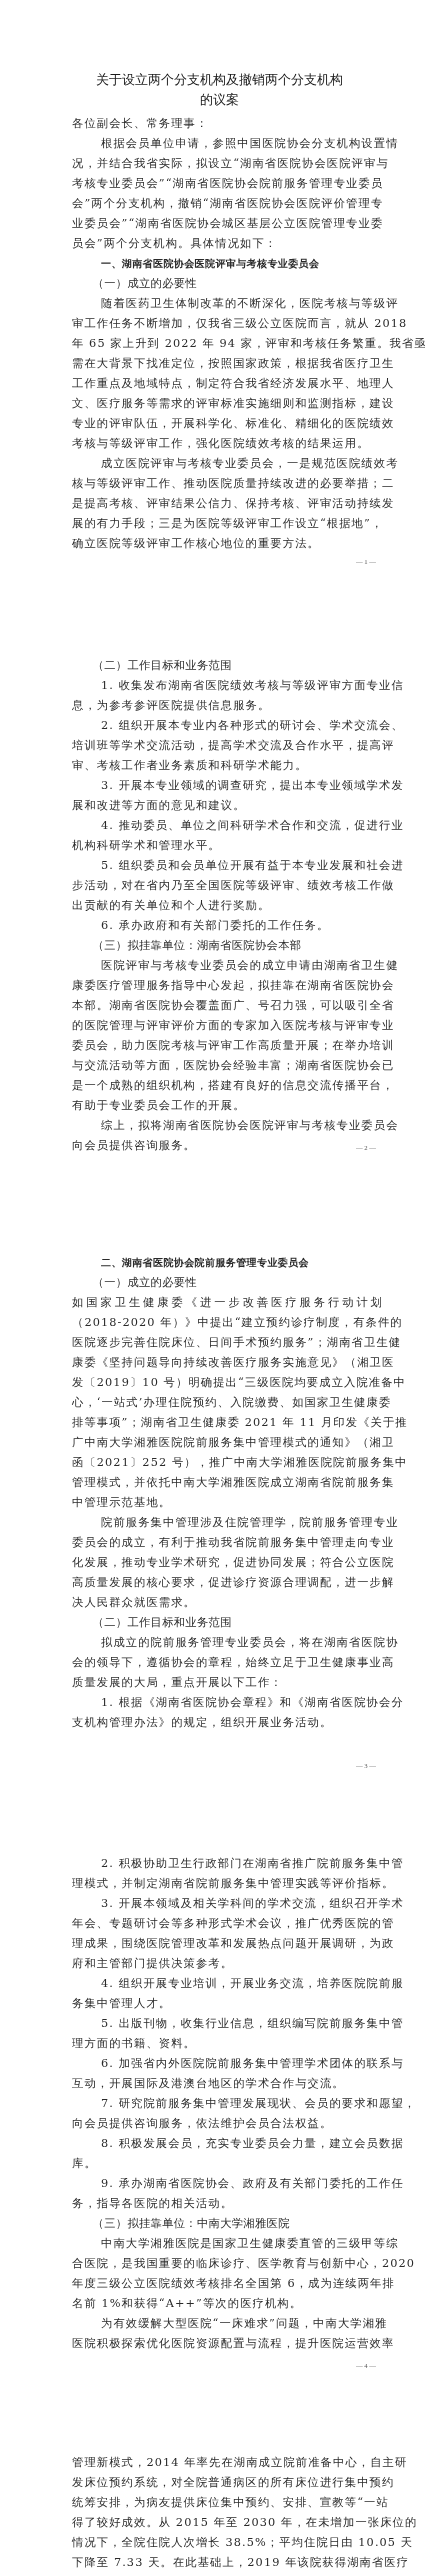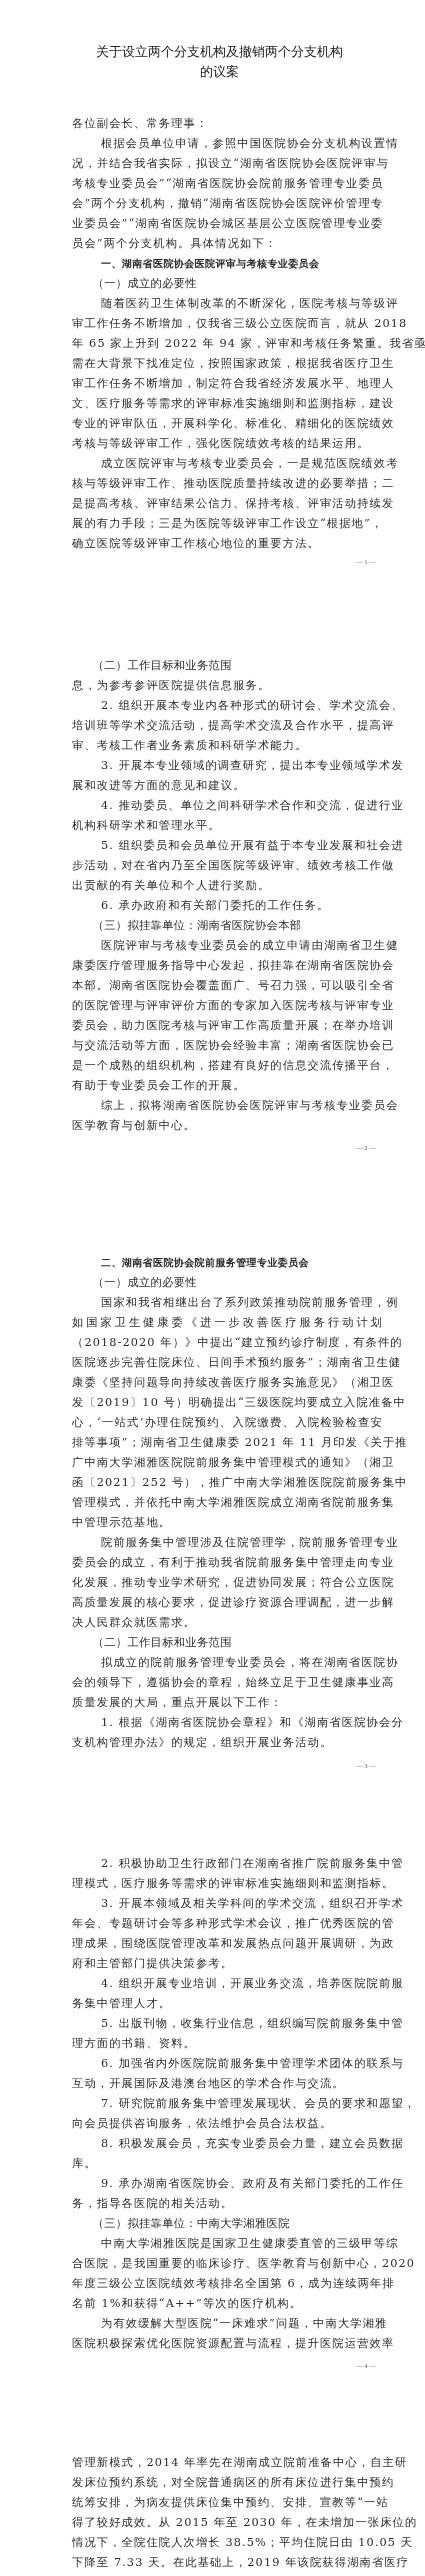--- a/index.html
+++ b/index.html
@@ -15,21 +15,21 @@
         letter-spacing: 0.4px; padding-left: 29px; box-sizing: border-box; text-align-last: left; }
   .title { position: absolute; left: 64px; width: 311px; text-align: center;
            font-family: "DejaVu Sans", "Liberation Sans", sans-serif; font-size: 13px;
            line-height: 20px; color: #1a1a1a; }
   .pageno { position: absolute; right: 50px; font-size: 6.7px; color: #555;
             font-family: "Liberation Serif", "DejaVu Serif", serif; }
 </style>
 </head>
 <body>
 
-<div class="title" style="top:42px;text-align:center;">
+<div class="title" style="top:70px;text-align:center;">
   <div>关于设立两个分支机构及撤销两个分支机构</div>
   <div>的议案</div>
 </div>
 
 <div class="block" style="top:114px;">
   <div class="line last">各位副会长、常务理事：</div>
   <div>
     <div class="line indent">根据会员单位申请，参照中国医院协会分支机构设置情</div>
     <div class="line">况，并结合我省实际，拟设立“湖南省医院协会医院评审与</div>
     <div class="line">考核专业委员会”“湖南省医院协会院前服务管理专业委员</div>
@@ -37,38 +37,39 @@
     <div class="line">业委员会”“湖南省医院协会城区基层公立医院管理专业委</div>
     <div class="line last">员会”两个分支机构。具体情况如下：</div>
   </div>
   <div class="line h1">一、湖南省医院协会医院评审与考核专业委员会</div>
   <div class="line sub">（一）成立的必要性</div>
   <div>
     <div class="line indent">随着医药卫生体制改革的不断深化，医院考核与等级评</div>
     <div class="line">审工作任务不断增加，仅我省三级公立医院而言，就从 2018</div>
     <div class="line">年 65 家上升到 2022 年 94 家，评审和考核任务繁重。我省亟</div>
     <div class="line">需在大背景下找准定位，按照国家政策，根据我省医疗卫生</div>
-    <div class="line">审工作任务不断增加，制定符合我省经济发展水平、地理人</div>
+    <div class="line">工作重点及地域特点，制定符合我省经济发展水平、地理人</div>
     <div class="line">文、医疗服务等需求的评审标准实施细则和监测指标，建设</div>
     <div class="line">专业的评审队伍，开展科学化、标准化、精细化的医院绩效</div>
     <div class="line last">考核与等级评审工作，强化医院绩效考核的结果运用。</div>
   </div>
   <div>
     <div class="line indent">成立医院评审与考核专业委员会，一是规范医院绩效考</div>
     <div class="line">核与等级评审工作、推动医院质量持续改进的必要举措；二</div>
     <div class="line">是提高考核、评审结果公信力、保持考核、评审活动持续发</div>
     <div class="line">展的有力手段；三是为医院等级评审工作设立“根据地”，</div>
     <div class="line last">确立医院等级评审工作核心地位的重要方法。</div>
   </div>
 </div>
 <div class="pageno" style="top:558px;">— 1 —</div>
 
 <div class="block" style="top:656px;">
   <div class="line sub">（二）工作目标和业务范围</div>
   <div>
+    <div class="line indent">1. 收集发布湖南省医院绩效考核与等级评审方面专业信</div>
     <div class="line last">息，为参考参评医院提供信息服务。</div>
   </div>
   <div>
     <div class="line indent">2. 组织开展本专业内各种形式的研讨会、学术交流会、</div>
     <div class="line">培训班等学术交流活动，提高学术交流及合作水平，提高评</div>
     <div class="line last">审、考核工作者业务素质和科研学术能力。</div>
   </div>
   <div>
     <div class="line indent">3. 开展本专业领域的调查研究，提出本专业领域学术发</div>
     <div class="line last">展和改进等方面的意见和建议。</div>
@@ -91,36 +92,35 @@
     <div class="line">康委医疗管理服务指导中心发起，拟挂靠在湖南省医院协会</div>
     <div class="line">本部。湖南省医院协会覆盖面广、号召力强，可以吸引全省</div>
     <div class="line">的医院管理与评审评价方面的专家加入医院考核与评审专业</div>
     <div class="line">委员会，助力医院考核与评审工作高质量开展；在举办培训</div>
     <div class="line">与交流活动等方面，医院协会经验丰富；湖南省医院协会已</div>
     <div class="line">是一个成熟的组织机构，搭建有良好的信息交流传播平台，</div>
     <div class="line last">有助于专业委员会工作的开展。</div>
   </div>
   <div>
     <div class="line indent">综上，拟将湖南省医院协会医院评审与考核专业委员会</div>
-    <div class="line last">医学教育与创新中心。</div>
+    <div class="line last">向会员提供咨询服务。</div>
   </div>
 </div>
 <div class="pageno" style="top:1144px;">— 2 —</div>
 
 <div class="block" style="top:1253px;">
   <div class="line h1">二、湖南省医院协会院前服务管理专业委员会</div>
   <div class="line sub">（一）成立的必要性</div>
   <div>
-    <div class="line indent">国家和我省相继出台了系列政策推动院前服务管理，例</div>
     <div class="line">如国家卫生健康委《进一步改善医疗服务行动计划</div>
     <div class="line">（2018-2020 年）》中提出“建立预约诊疗制度，有条件的</div>
     <div class="line">医院逐步完善住院床位、日间手术预约服务”；湖南省卫生健</div>
     <div class="line">康委《坚持问题导向持续改善医疗服务实施意见》（湘卫医</div>
     <div class="line">发〔2019〕10 号）明确提出“三级医院均要成立入院准备中</div>
-    <div class="line">心，‘一站式’办理住院预约、入院缴费、入院检验检查安</div>
+    <div class="line">心，‘一站式’办理住院预约、入院缴费、如国家卫生健康委</div>
     <div class="line">排等事项”；湖南省卫生健康委 2021 年 11 月印发《关于推</div>
     <div class="line">广中南大学湘雅医院院前服务集中管理模式的通知》（湘卫</div>
     <div class="line">函〔2021〕252 号），推广中南大学湘雅医院院前服务集中</div>
     <div class="line">管理模式，并依托中南大学湘雅医院成立湖南省院前服务集</div>
     <div class="line last">中管理示范基地。</div>
   </div>
   <div>
     <div class="line indent">院前服务集中管理涉及住院管理学，院前服务管理专业</div>
     <div class="line">委员会的成立，有利于推动我省院前服务集中管理走向专业</div>
     <div class="line">化发展，推动专业学术研究，促进协同发展；符合公立医院</div>
@@ -136,21 +136,21 @@
   <div>
     <div class="line indent">1. 根据《湖南省医院协会章程》和《湖南省医院协会分</div>
     <div class="line last">支机构管理办法》的规定，组织开展业务活动。</div>
   </div>
 </div>
 <div class="pageno" style="top:1762px;">— 3 —</div>
 
 <div class="block" style="top:1854px;">
   <div>
     <div class="line indent">2. 积极协助卫生行政部门在湖南省推广院前服务集中管</div>
-    <div class="line last">理模式，医疗服务等需求的评审标准实施细则和监测指标。</div>
+    <div class="line last">理模式，并制定湖南省院前服务集中管理实践等评价指标。</div>
   </div>
   <div>
     <div class="line indent">3. 开展本领域及相关学科间的学术交流，组织召开学术</div>
     <div class="line">年会、专题研讨会等多种形式学术会议，推广优秀医院的管</div>
     <div class="line">理成果，围绕医院管理改革和发展热点问题开展调研，为政</div>
     <div class="line last">府和主管部门提供决策参考。</div>
   </div>
   <div>
     <div class="line indent">4. 组织开展专业培训，开展业务交流，培养医院院前服</div>
     <div class="line last">务集中管理人才。</div>

